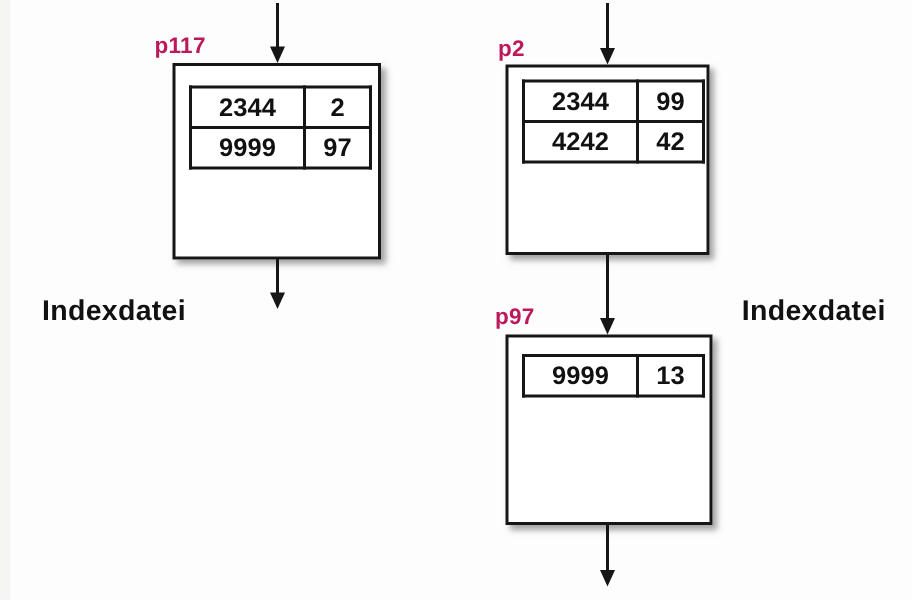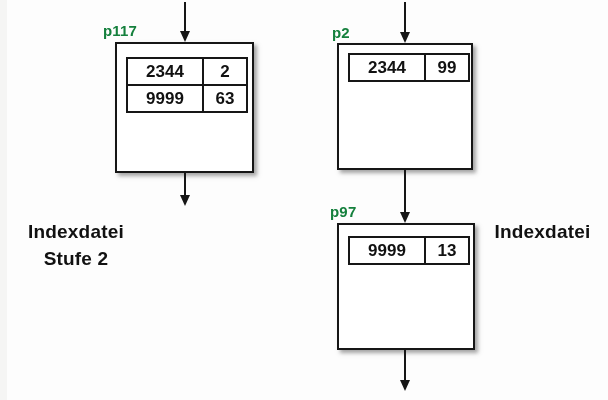--- a/index.html
+++ b/index.html
@@ -8,21 +8,21 @@
     background:#fdfdfd;
     font-family:"Liberation Sans","DejaVu Sans",sans-serif;
     color:#111;
   }
   .canvas { position:absolute; left:0; top:0; width:608px; height:400px; }
   .edge-strip {
     position:absolute; left:0; top:0; width:7px; height:400px;
     background:#f5f5f4;
   }
   .node-label {
-    position:absolute; font-size:15px; font-weight:bold; color:#15803d;
+    position:absolute; font-size:15px; font-weight:bold; color:#be185d;
     letter-spacing:0.2px; line-height:16px;
   }
   .node-box {
     position:absolute; background:#ffffff;
     border:2px solid #161616;
     box-shadow:3px 3px 4px rgba(90,90,90,0.55);
     box-sizing:border-box;
   }
   table.node-table {
     border-collapse:collapse; table-layout:fixed;
@@ -39,62 +39,65 @@
   .arrow .shaft {
     position:absolute; left:5px; top:0; bottom:9px; width:2px; background:#161616;
   }
   .arrow .head {
     position:absolute; left:1px; bottom:0; width:0; height:0;
     border-left:5px solid transparent; border-right:5px solid transparent;
     border-top:11px solid #161616;
   }
   .caption {
     position:absolute; text-align:center; font-size:19px; font-weight:bold;
-    color:#111; line-height:27px; letter-spacing:0.2px;margin-top:24px;
+    color:#111; line-height:27px; letter-spacing:0.2px;
   }
 </style>
 </head>
 <body>
 
 <div class="canvas">
 
   <div class="edge-strip"></div>
 
   <div class="caption" style="left:8px; top:194px; width:136px;">
     <div>Indexdatei</div>
-    <div>Stufe 2</div>
   </div>
 
   <div class="caption" style="left:477px; top:194px; width:131px;">
     <div>Indexdatei</div>
   </div>
 
   <div class="node-label" style="left:103px; top:23px;">p117</div>
   <div class="node-box" style="left:115px; top:42px; width:139px; height:131px;">
     <table class="node-table" style="margin:13px 0 0 9px;">
       <tbody>
         <tr>
           <td class="key-cell">2344</td>
           <td class="ptr-cell">2</td>
         </tr>
         <tr>
           <td class="key-cell">9999</td>
-          <td class="ptr-cell">63</td>
+          <td class="ptr-cell">97</td>
         </tr>
       </tbody>
     </table>
   </div>
 
   <div class="node-label" style="left:332px; top:25px;text-align:center;">p2</div>
   <div class="node-box" style="left:337px; top:43px; width:136px; height:127px;">
     <table class="node-table" style="margin:8px 0 0 9px;">
       <tbody>
         <tr>
           <td class="key-cell">2344</td>
           <td class="ptr-cell">99</td>
+        </tr>
+        <tr>
+          <td class="key-cell">4242</td>
+          <td class="ptr-cell">42</td>
         </tr>
       </tbody>
     </table>
   </div>
 
   <div class="node-label" style="left:330px; top:204px;">p97</div>
   <div class="node-box" style="left:337px; top:223px; width:138px; height:127px;">
     <table class="node-table" style="margin:11px 0 0 9px;">
       <tbody>
         <tr>

